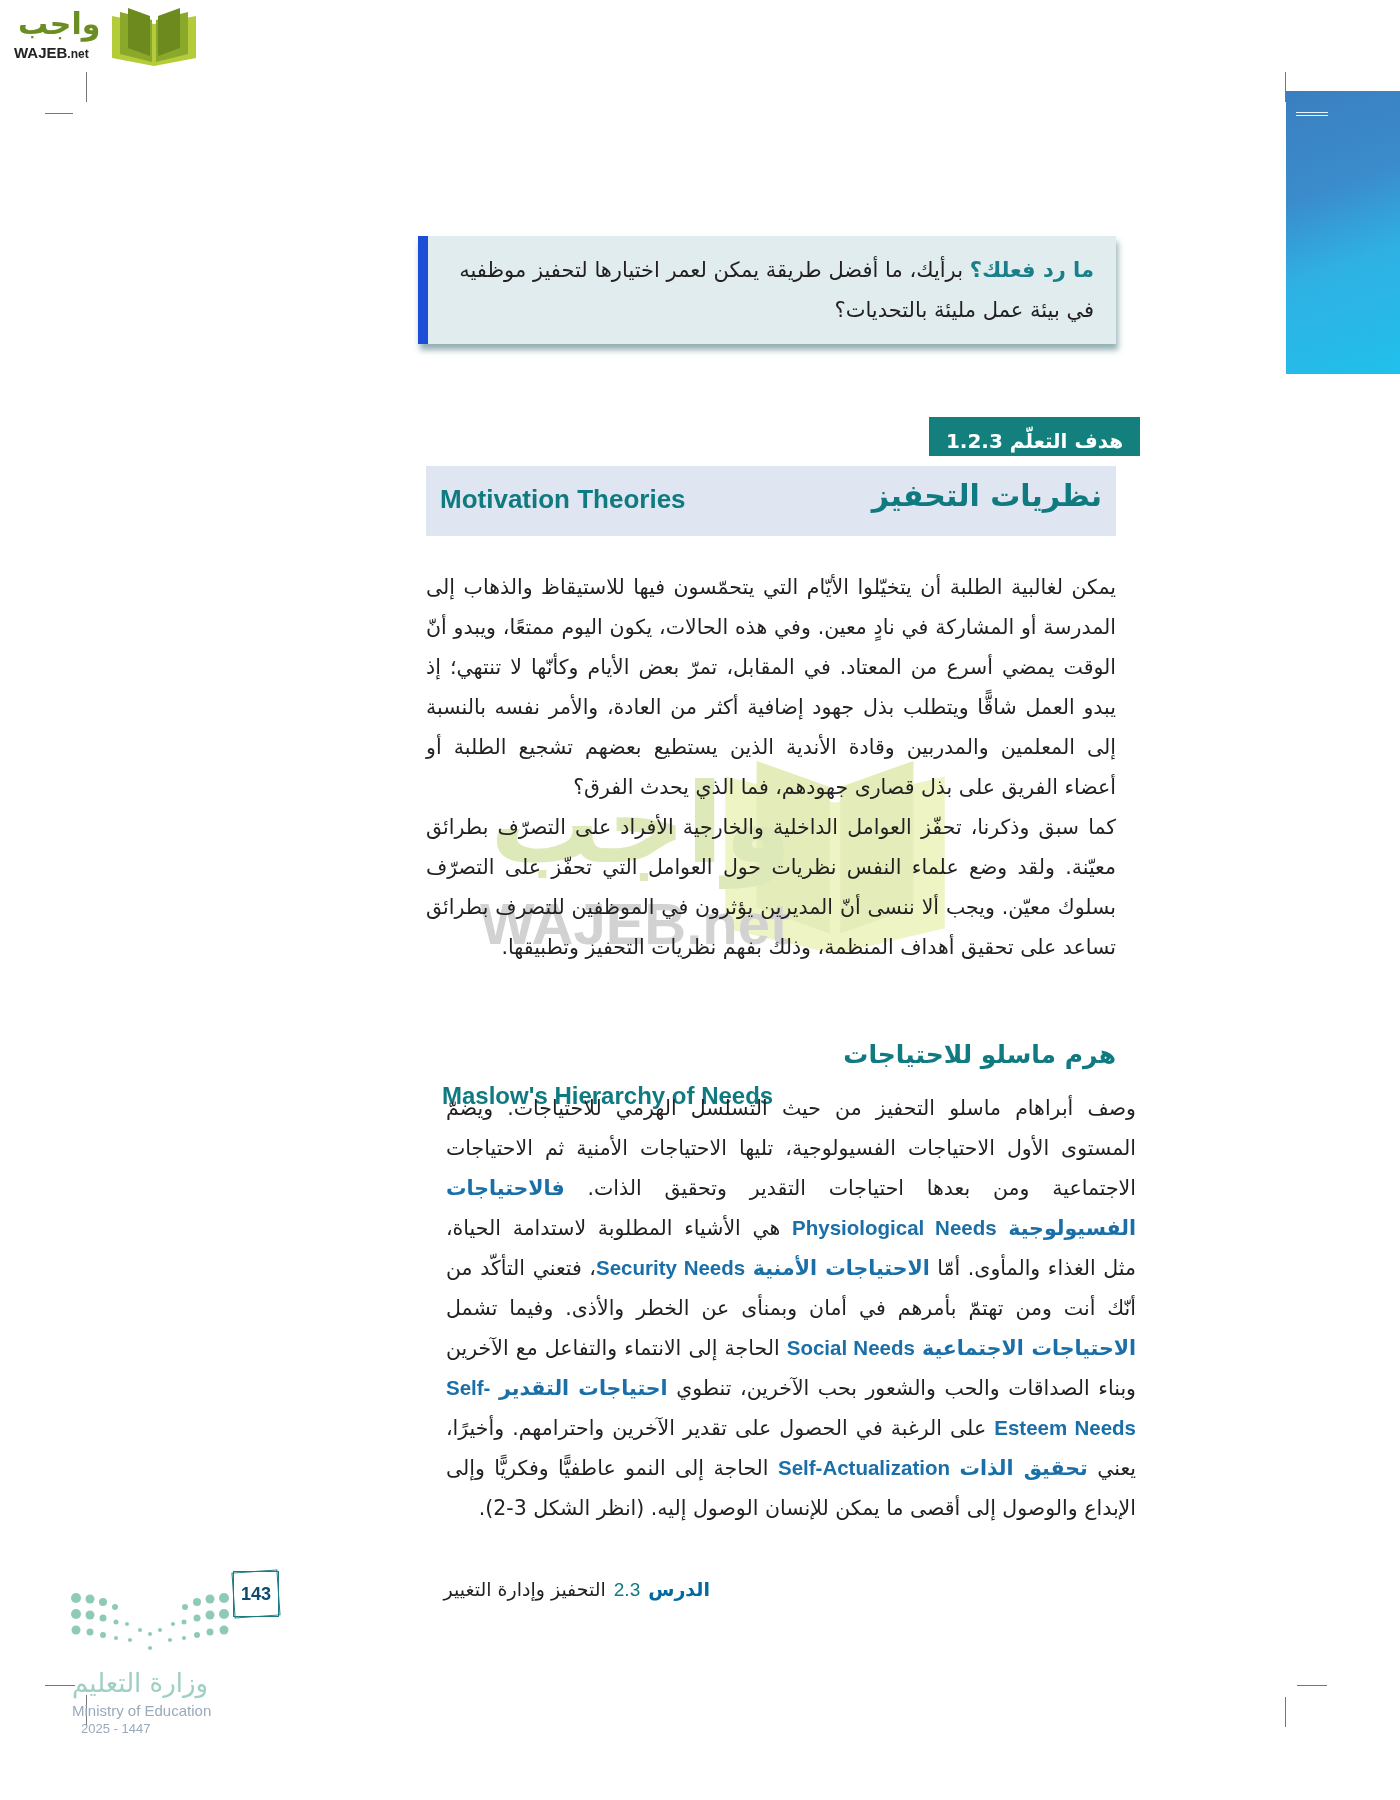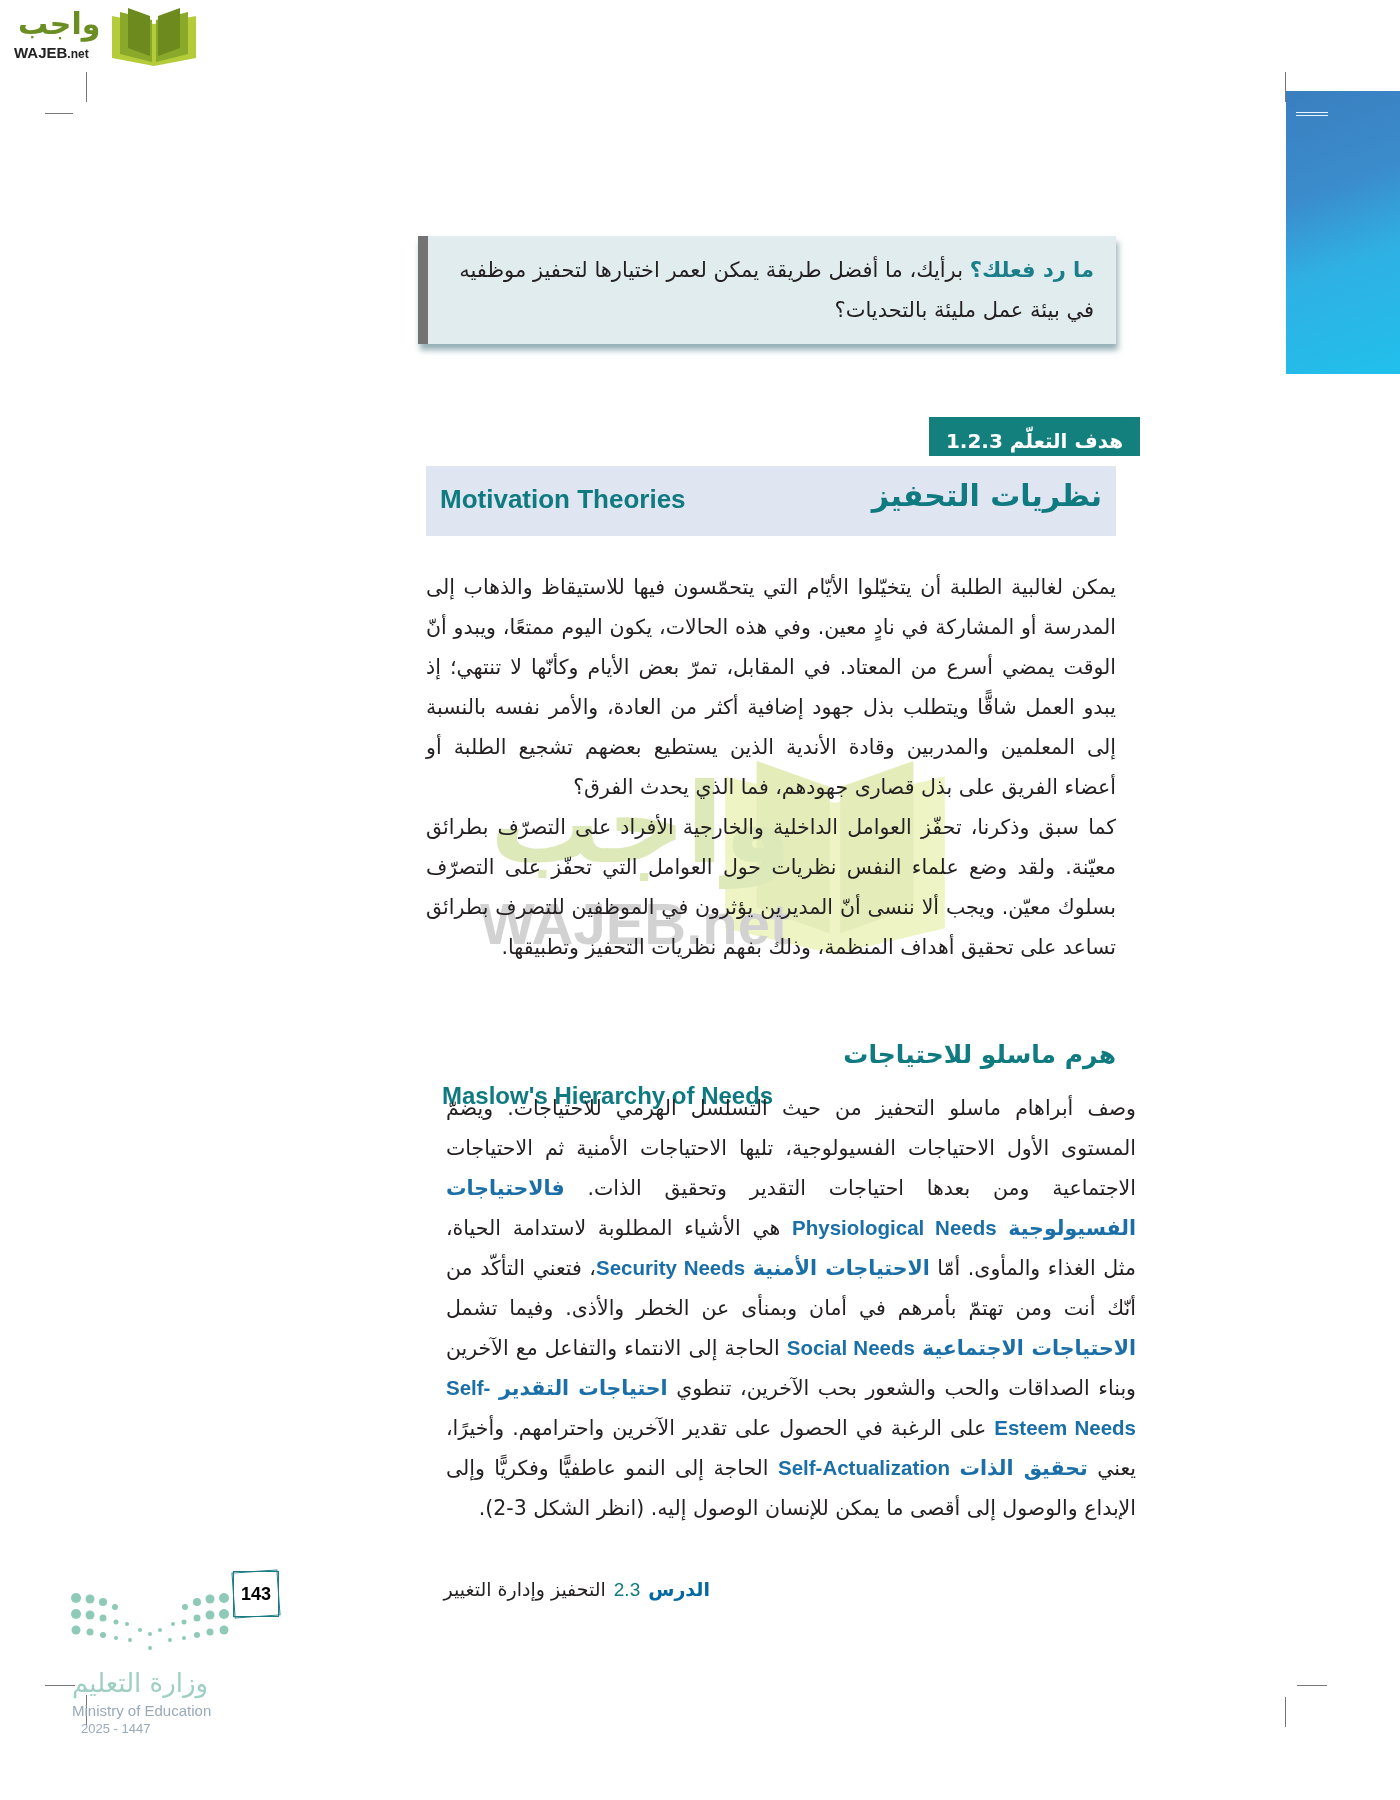--- a/index.html
+++ b/index.html
@@ -21,21 +21,21 @@
   .crop-h { height:1px; background:#777; }
   .crop-v { width:1px; background:#777; }
 
   
   .side-tab { left:1286px; top:91px; width:114px; height:283px;
     background:linear-gradient(160deg,#3a7fc0 0%,#3b8ccc 35%,#2fb0e3 60%,#21c0ec 100%); }
   .side-tab .mark { position:absolute; left:10px; top:21px; width:32px; height:2px; border-top:1px solid #e8f4ff; border-bottom:1px solid #e8f4ff; }
 
   
   .qbox { left:418px; top:236px; width:698px; height:108px;
-    background:#e1ecee; border-left:10px solid #737373;
+    background:#e1ecee; border-left:10px solid #1d4ed8;
     box-shadow: 2px 6px 6px rgba(60,110,120,0.55);
     box-sizing:border-box; padding:14px 22px 0 20px; direction:rtl; }
   .qbox p { margin:0; font-size:21px; line-height:40px; color:#231f20; }
   .qbox .lead { color:#1a7f8a; font-weight:bold; }
 
   
   .goal { left:929px; top:417px; width:211px; height:39px; background:#14807e; color:#fff;
     font-size:20px; font-weight:bold; line-height:49px; text-align:center; direction:rtl; }
 
   .titlebar { left:426px; top:466px; width:690px; height:70px; background:#dfe6f1; }
@@ -55,21 +55,21 @@
   
   .wm { left:480px; top:740px; width:480px; height:240px; opacity:0.35; pointer-events:none; }
   .wm .w-ar { position:absolute; left:10px; top:20px; font-size:110px; font-weight:bold; color:#a0c23a; direction:rtl; }
   .wm .w-en { position:absolute; left:0; top:150px; font-size:58px; font-weight:bold; color:#7f7f7f; font-family:"Liberation Sans", sans-serif; }
   .wm .w-book { position:absolute; left:240px; top:10px; width:230px; height:210px; }
 
   
   .pagebox { left:233px; top:1571px; width:46px; height:46px; }
   .pagebox .b1, .pagebox .b2 { position:absolute; inset:0; border:1.5px solid #1d7c83; }
   .pagebox .b2 { transform:rotate(-4deg); }
-  .pagebox .num { position:absolute; inset:0; text-align:center; line-height:46px; font-weight:bold; font-size:18px; color:#000000; font-family:"Liberation Sans", sans-serif; }
+  .pagebox .num { position:absolute; inset:0; text-align:center; line-height:46px; font-weight:bold; font-size:18px; color:#0c4a6e; font-family:"Liberation Sans", sans-serif; }
   .lesson { left:420px; top:1578px; width:290px; direction:rtl; font-size:19px; white-space:nowrap; }
   .lesson .lbl { color:#0369a1; font-weight:bold; }
   .lesson .no { color:#0f7a80; font-weight:normal; font-family:"Liberation Sans", sans-serif; margin:0 8px; }
   .moe { left:70px; top:1590px; width:170px; height:150px; }
   .moe-ar { position:absolute; left:2px; top:78px; font-size:26px; color:#9fcfc3; direction:rtl; }
   .moe-en { position:absolute; left:2px; top:112px; font-size:15px; color:#9ab; font-family:"Liberation Sans", sans-serif;text-align:right; }
   .moe-yr { position:absolute; left:11px; top:131px; font-size:13px; color:#9ab; font-family:"Liberation Sans", sans-serif; }
 </style>
 </head>
 <body>

